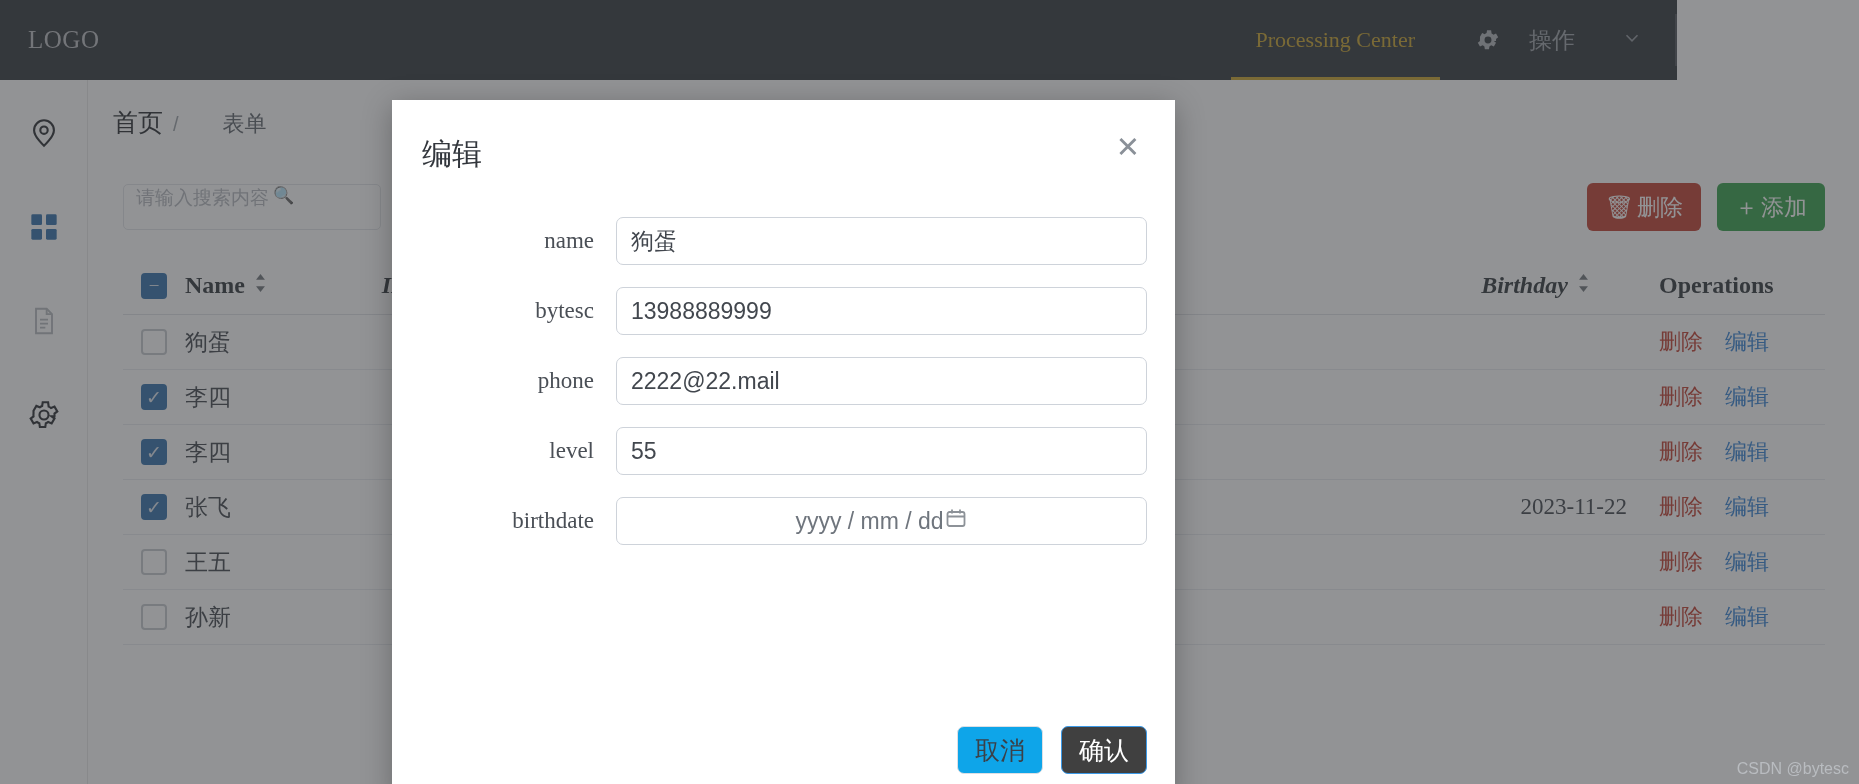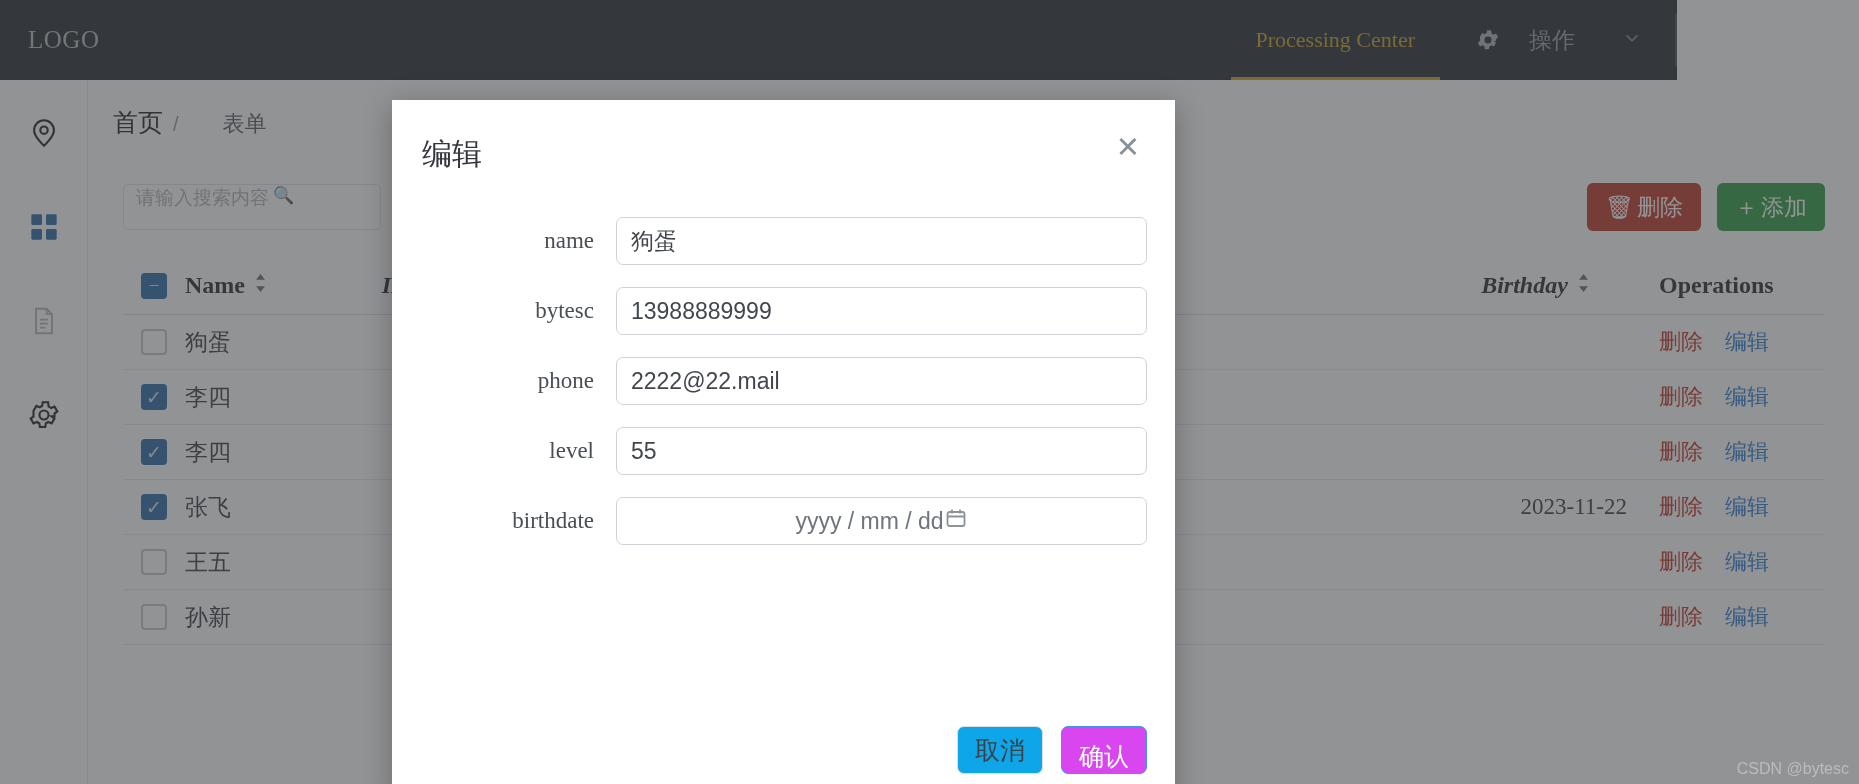--- a/index.html
+++ b/index.html
@@ -158,21 +158,21 @@
   .modal-foot {
     display: flex; justify-content: flex-end; gap: 18px;
     padding: 0 28px 26px 28px;
   }
   .mbtn {
     min-width: 86px; height: 48px; border-radius: 7px; font-size: 25px;
     display: flex; align-items: center; justify-content: center;
     font-family: "Liberation Sans", sans-serif; cursor: pointer; padding: 0 14px;
   }
   .mbtn-cancel { background: #0ea5e9; border: 1px solid #dcdfe4; color: #3b4047; }
-  .mbtn-ok { background: #d946ef; border: 1px solid #3c9ae8; color: #fff; align-items: flex-end; }
+  .mbtn-ok { background: #404040; border: 1px solid #3c9ae8; color: #fff; }
 
   .watermark {
     position: absolute; right: 10px; bottom: 6px; z-index: 80;
     font-size: 16px; color: #b9bcc0; font-family: "Liberation Sans", sans-serif;
   }
 </style>
 </head>
 <body>
 
 <div id="page">

